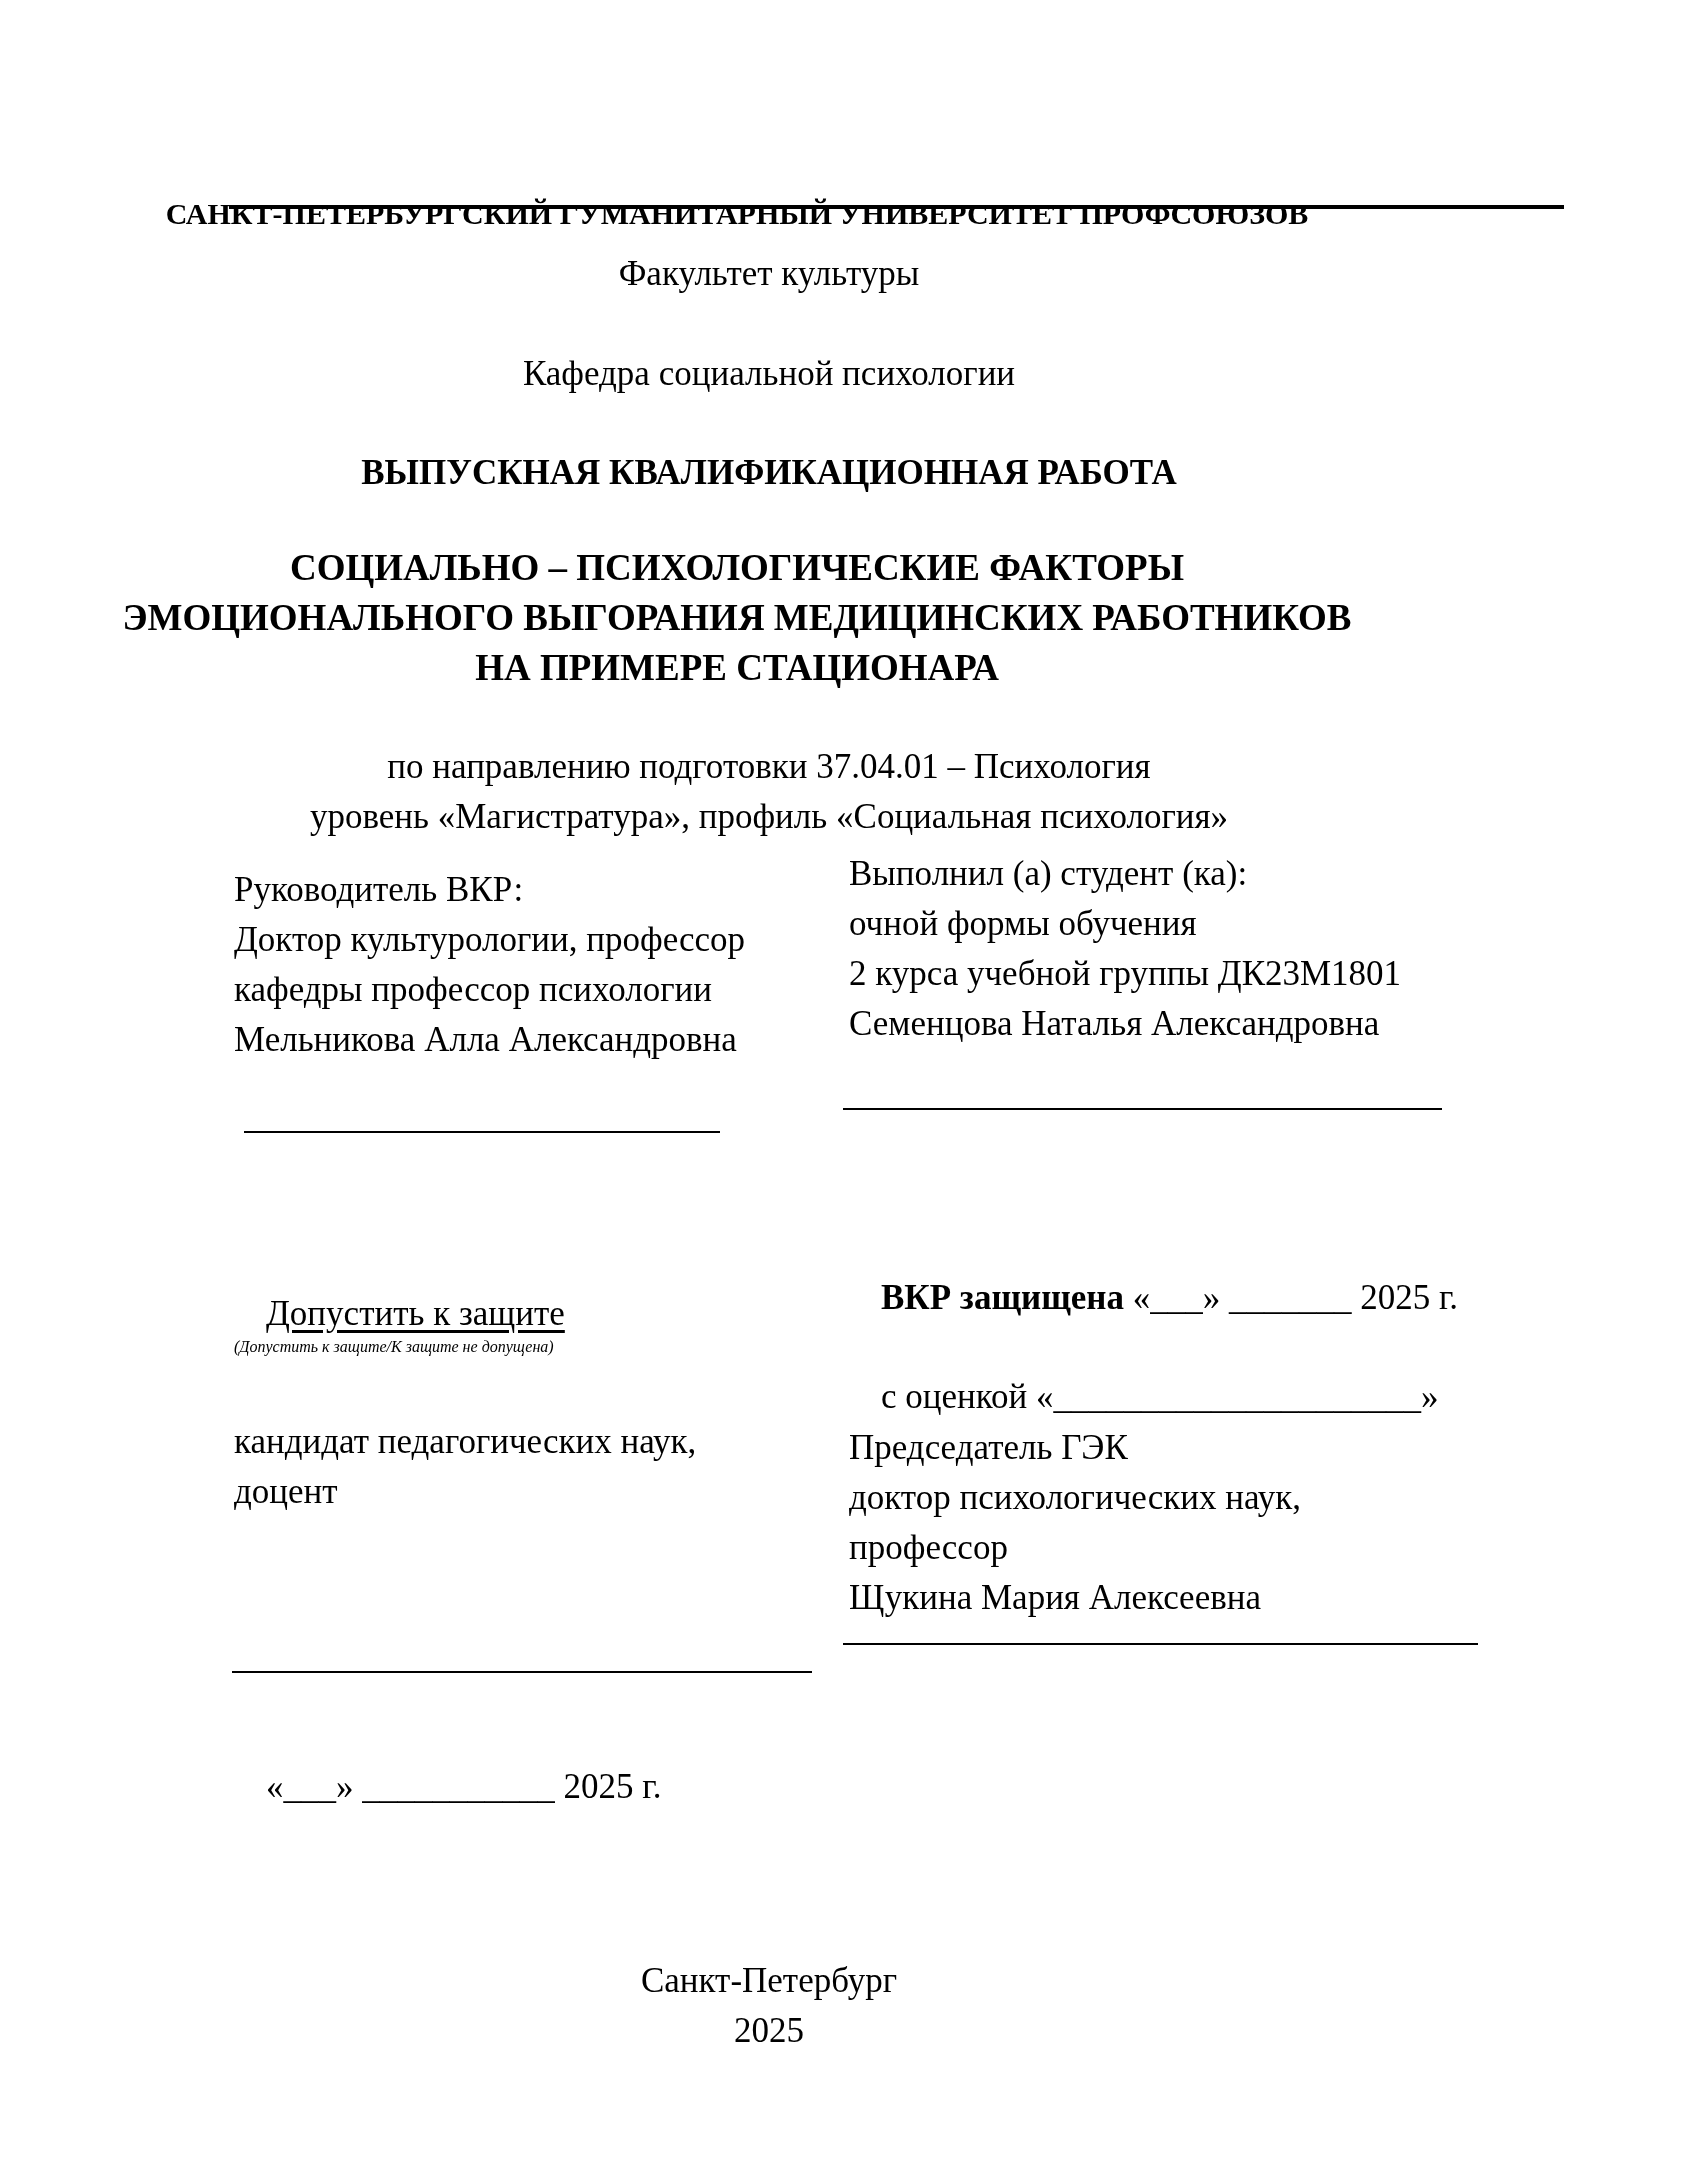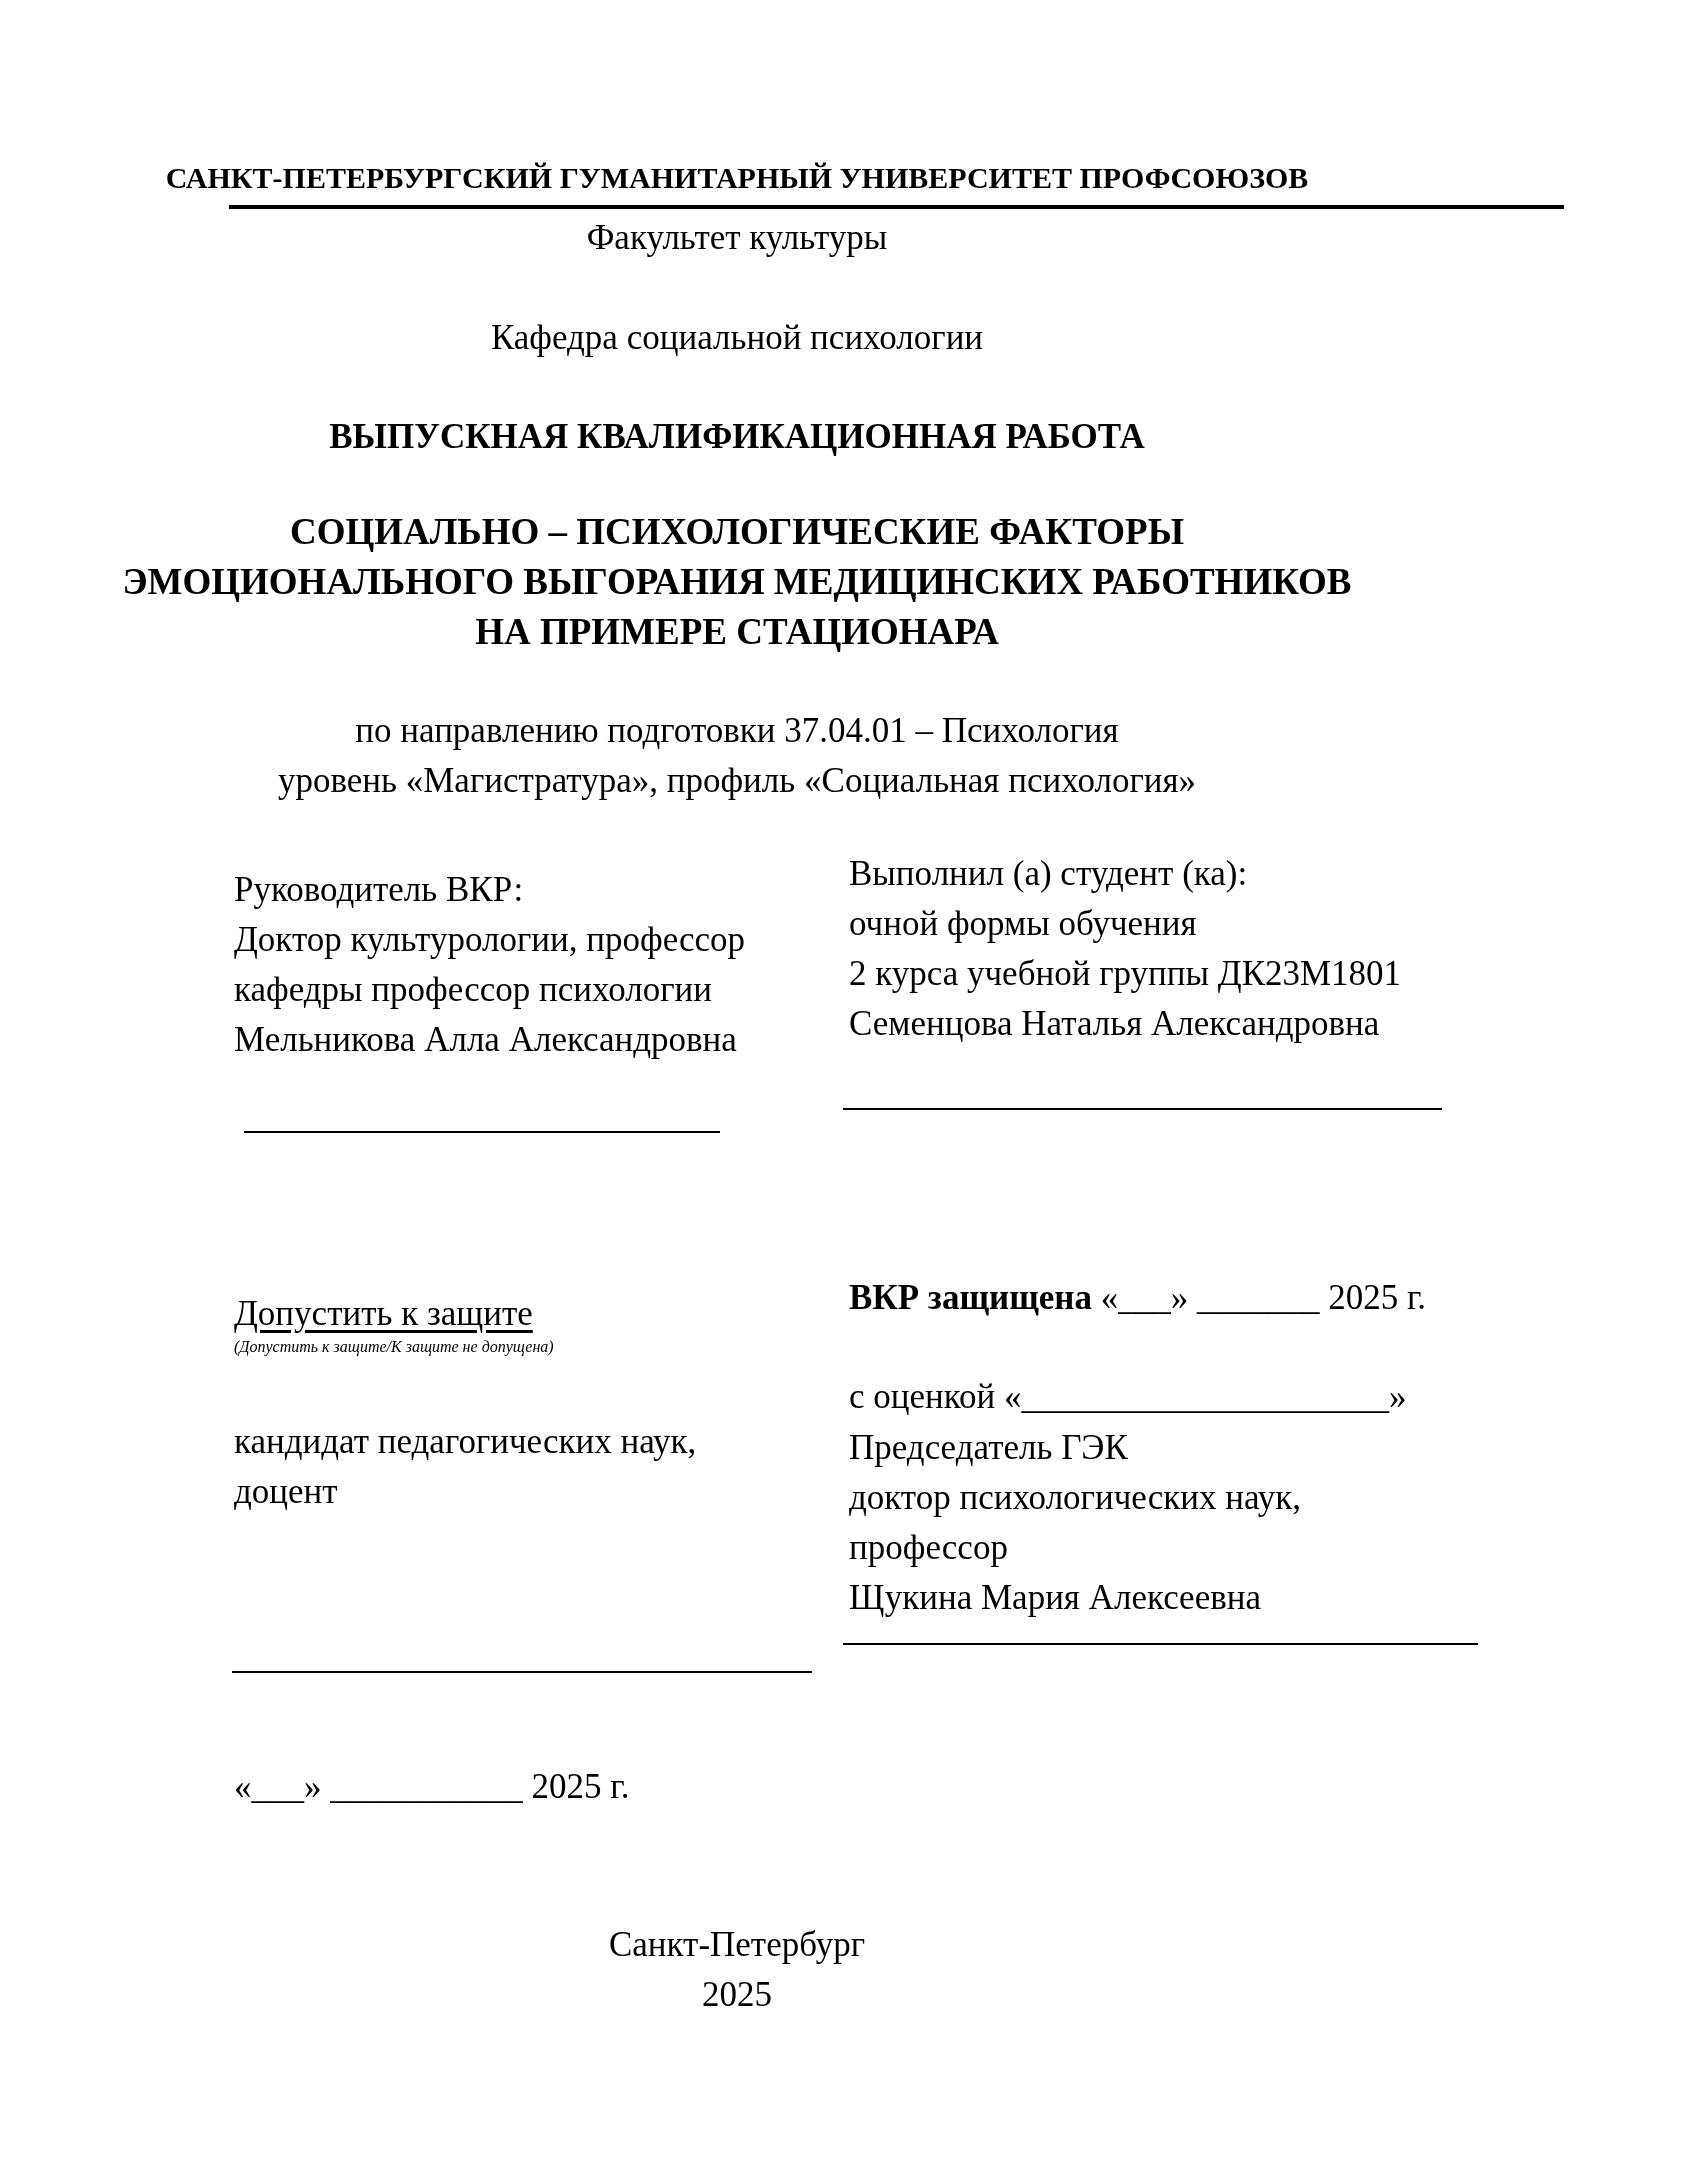--- a/index.html
+++ b/index.html
@@ -2,22 +2,22 @@
 <html style="font-size:12.7px"><head>
 <meta charset="utf-8">
 <style>
   html, body { margin: 0; padding: 0; background: #ffffff; }
   body {
     width: 1687px; height: 2183px; position: relative; overflow: hidden;
     font-family: "Liberation Serif", "DejaVu Serif", serif;
     color: #000000;
   }
   .abs { position: absolute; white-space: nowrap; }
-  .center { left: 0; width: 1474px; text-align: center; }
-  .t44 { font-size: 35px; line-height: 48px; }
+  .center { left: 0; width: 1474px; text-align: center; margin-top: 36px; }
+  .t44 { font-size: 35px; line-height: 48px; padding-left: 32px; }
   .bold { font-weight: bold; }
   .uni { font-size: 30px; font-weight: bold; top: 161px; }
   .rule { position: absolute; left: 229px; top: 205px; width: 1335px; height: 4px; background: #000; }
   .topic-line { font-size: 37px; font-weight: bold; }
   .col-left { left: 234px; margin-top: 16px; }
   .col-right { left: 849px; }
   .block-line { display: block; font-size: 35px; line-height: 50px; }
   .underline { text-decoration: underline; text-underline-offset: 4.8px; }
   .note { font-size: 16px; font-style: italic; }
   .sig { position: absolute; height: 2.4px; background: #000; }

